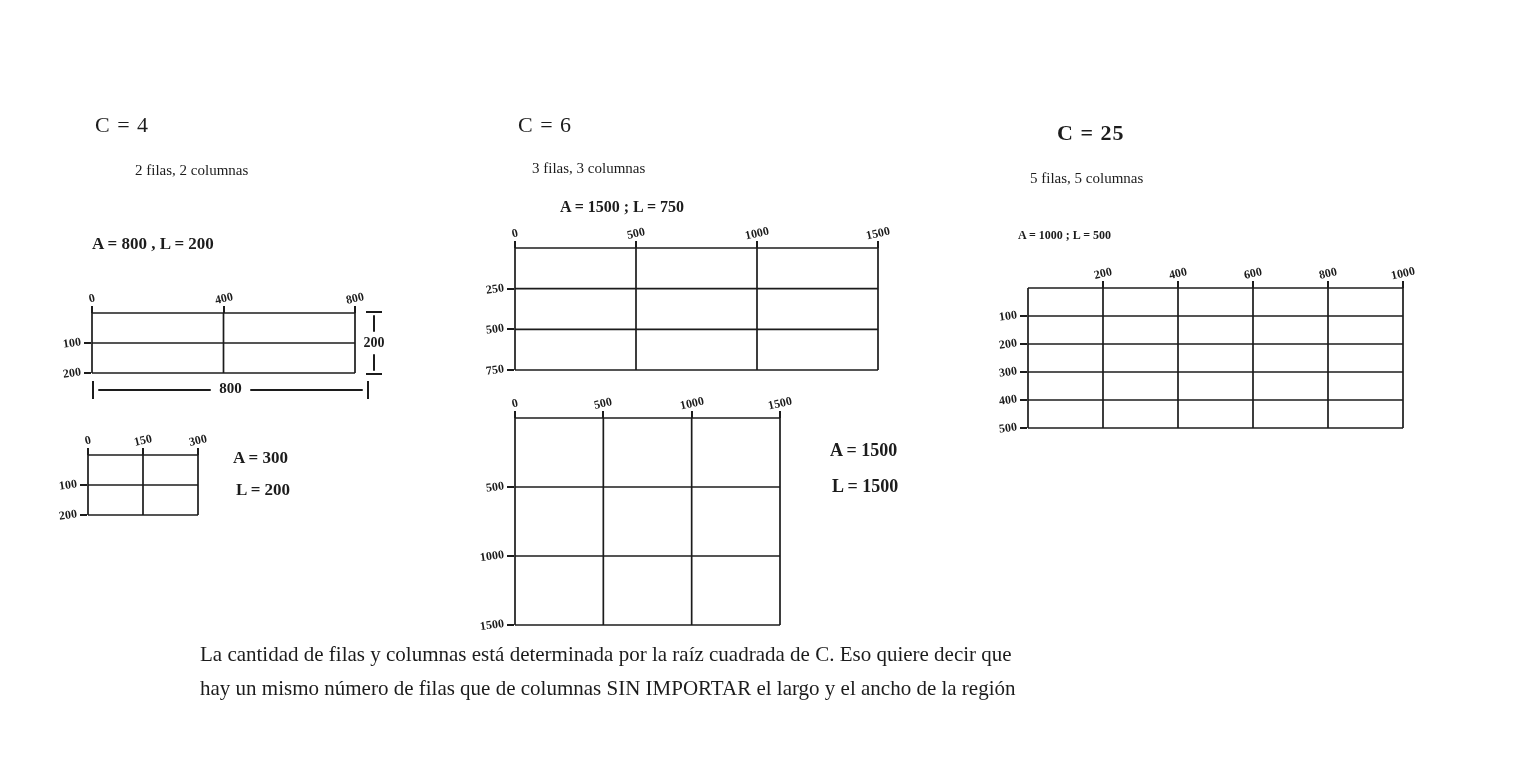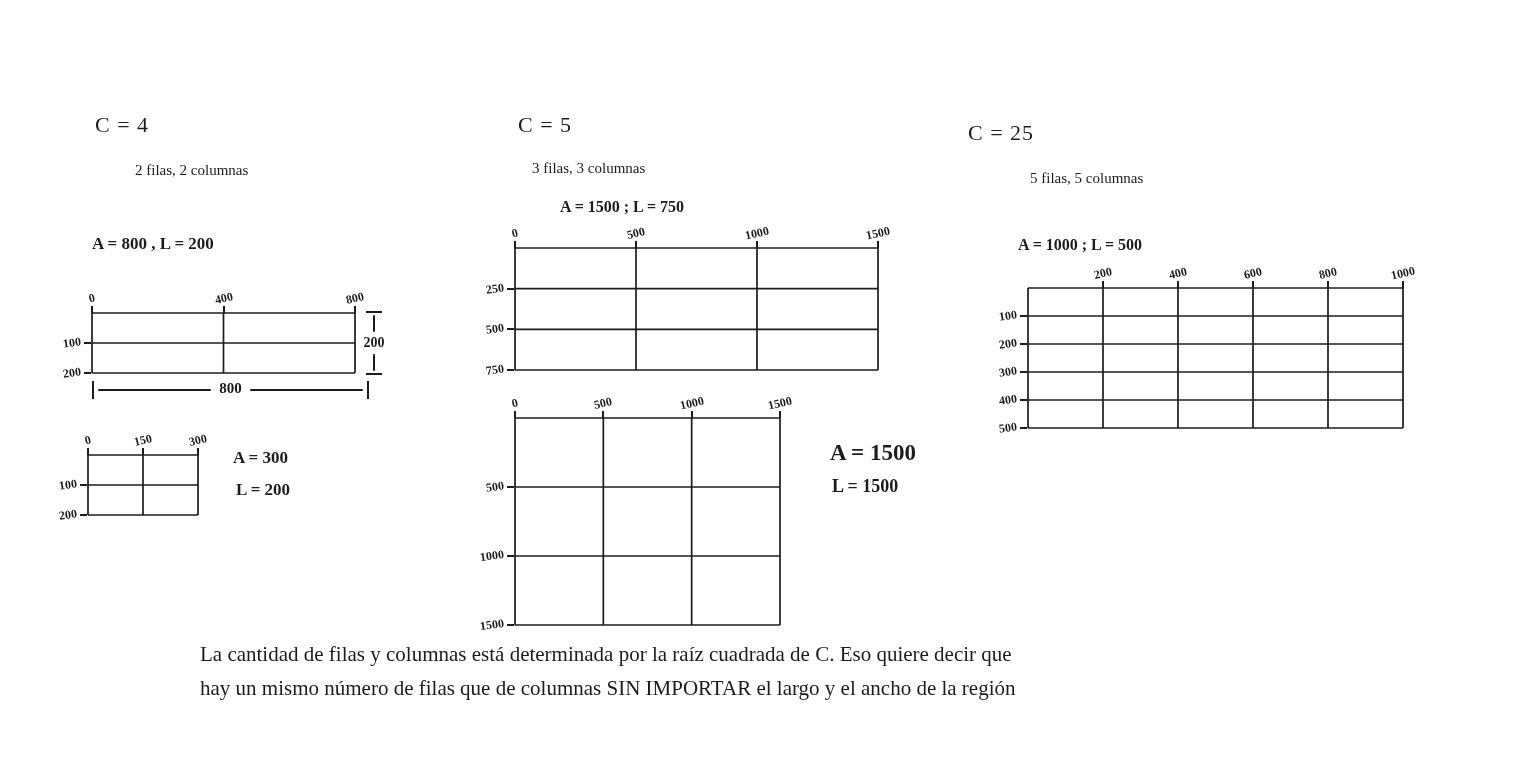--- a/index.html
+++ b/index.html
@@ -108,21 +108,21 @@
       <span class="axis-label x-label" style="left: 100%;">300</span>
       <i class="tick tick-x" style="left: 100%;"></i>
       <span class="axis-label y-label" style="top: 50%;">100</span>
       <i class="tick tick-y" style="top: 50%;"></i>
       <span class="axis-label y-label" style="top: 100%;">200</span>
       <i class="tick tick-y" style="top: 100%;"></i>
     </div>
   <div class="abs note" style="left:233px; top:448px;">A = 300</div>
   <div class="abs note" style="left:236px; top:480px;">L = 200</div>
 
-  <div class="abs heading" style="left:518px; top:112px;">C = 5</div>
+  <div class="abs heading" style="left:518px; top:112px;">C = 6</div>
   <div class="abs subheading" style="left:532px; top:160px;">3 filas, 3 columnas</div>
   <div class="abs params" style="left:560px; top:198px; font-size:16px;">A = 1500 ;   L = 750</div>
 
   <div class="grid-box" style="left:515px; top:248px; width:363px; height:122px;">
       <svg class="grid-svg" viewBox="0 0 100 100" preserveAspectRatio="none">
         <line x1="0" y1="0" x2="0" y2="100" vector-effect="non-scaling-stroke"></line>
         <line x1="33.33333333333333" y1="0" x2="33.33333333333333" y2="100" vector-effect="non-scaling-stroke"></line>
         <line x1="66.66666666666666" y1="0" x2="66.66666666666666" y2="100" vector-effect="non-scaling-stroke"></line>
         <line x1="100" y1="0" x2="100" y2="100" vector-effect="non-scaling-stroke"></line>
         <line x1="0" y1="0" x2="100" y2="0" vector-effect="non-scaling-stroke"></line>
@@ -165,26 +165,26 @@
       <i class="tick tick-x" style="left: 66.67%;"></i>
       <span class="axis-label x-label" style="left: 100%;">1500</span>
       <i class="tick tick-x" style="left: 100%;"></i>
       <span class="axis-label y-label" style="top: 33.33%;">500</span>
       <i class="tick tick-y" style="top: 33.33%;"></i>
       <span class="axis-label y-label" style="top: 66.67%;">1000</span>
       <i class="tick tick-y" style="top: 66.67%;"></i>
       <span class="axis-label y-label" style="top: 100%;">1500</span>
       <i class="tick tick-y" style="top: 100%;"></i>
     </div>
-  <div class="abs note" style="left:830px; top:440px; font-size:23px;">A = 1500</div>
+  <div class="abs note" style="left:830px; top:440px; font-size:18px;">A = 1500</div>
   <div class="abs note" style="left:832px; top:476px; font-size:18px;">L = 1500</div>
 
-  <div class="abs heading" style="left:968px; top:120px;">C = 25</div>
+  <div class="abs heading" style="left:1057px; top:120px;font-weight:bold;">C = 25</div>
   <div class="abs subheading" style="left:1030px; top:170px;">5 filas, 5 columnas</div>
-  <div class="abs params" style="left:1018px; top:236px; font-size:16px;">A = 1000  ;   L = 500</div>
+  <div class="abs params" style="left:1018px; top:228px; font-size:12px;">A = 1000  ;   L = 500</div>
 
   <div class="grid-box" style="left:1028px; top:288px; width:375px; height:140px;">
       <svg class="grid-svg" viewBox="0 0 100 100" preserveAspectRatio="none">
         <line x1="0" y1="0" x2="0" y2="100" vector-effect="non-scaling-stroke"></line>
         <line x1="20" y1="0" x2="20" y2="100" vector-effect="non-scaling-stroke"></line>
         <line x1="40" y1="0" x2="40" y2="100" vector-effect="non-scaling-stroke"></line>
         <line x1="60" y1="0" x2="60" y2="100" vector-effect="non-scaling-stroke"></line>
         <line x1="80" y1="0" x2="80" y2="100" vector-effect="non-scaling-stroke"></line>
         <line x1="100" y1="0" x2="100" y2="100" vector-effect="non-scaling-stroke"></line>
         <line x1="0" y1="0" x2="100" y2="0" vector-effect="non-scaling-stroke"></line>

